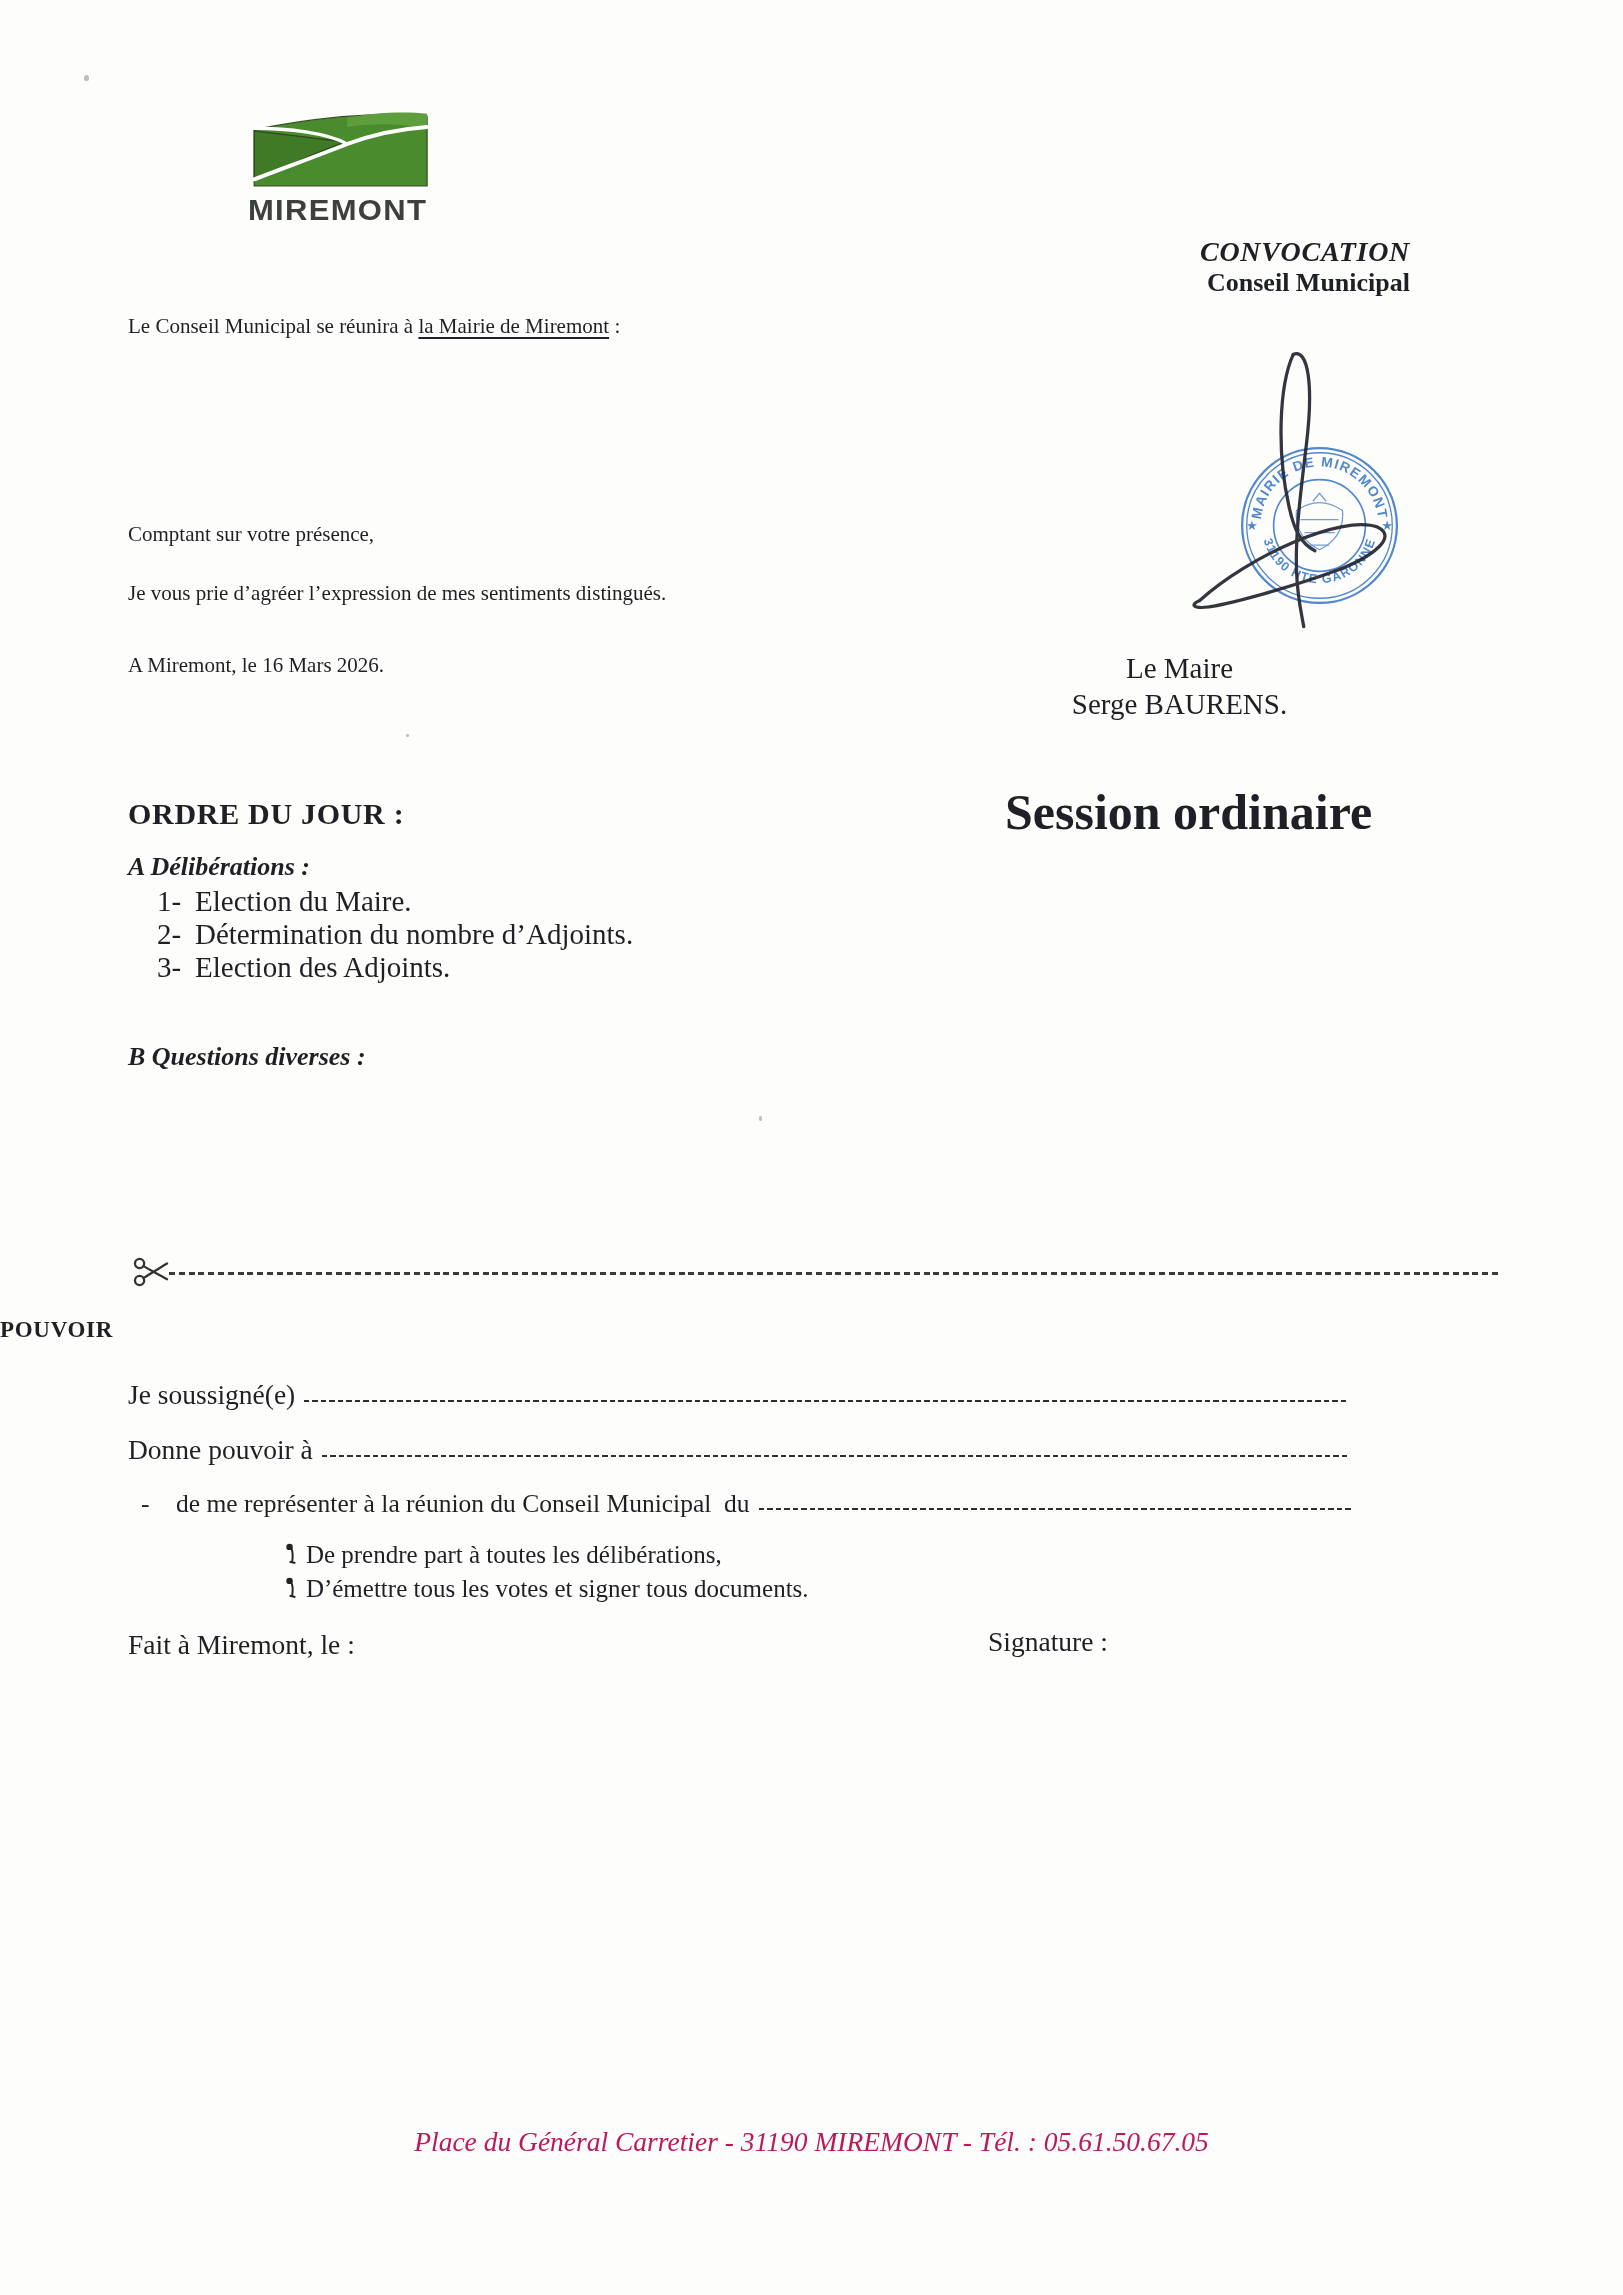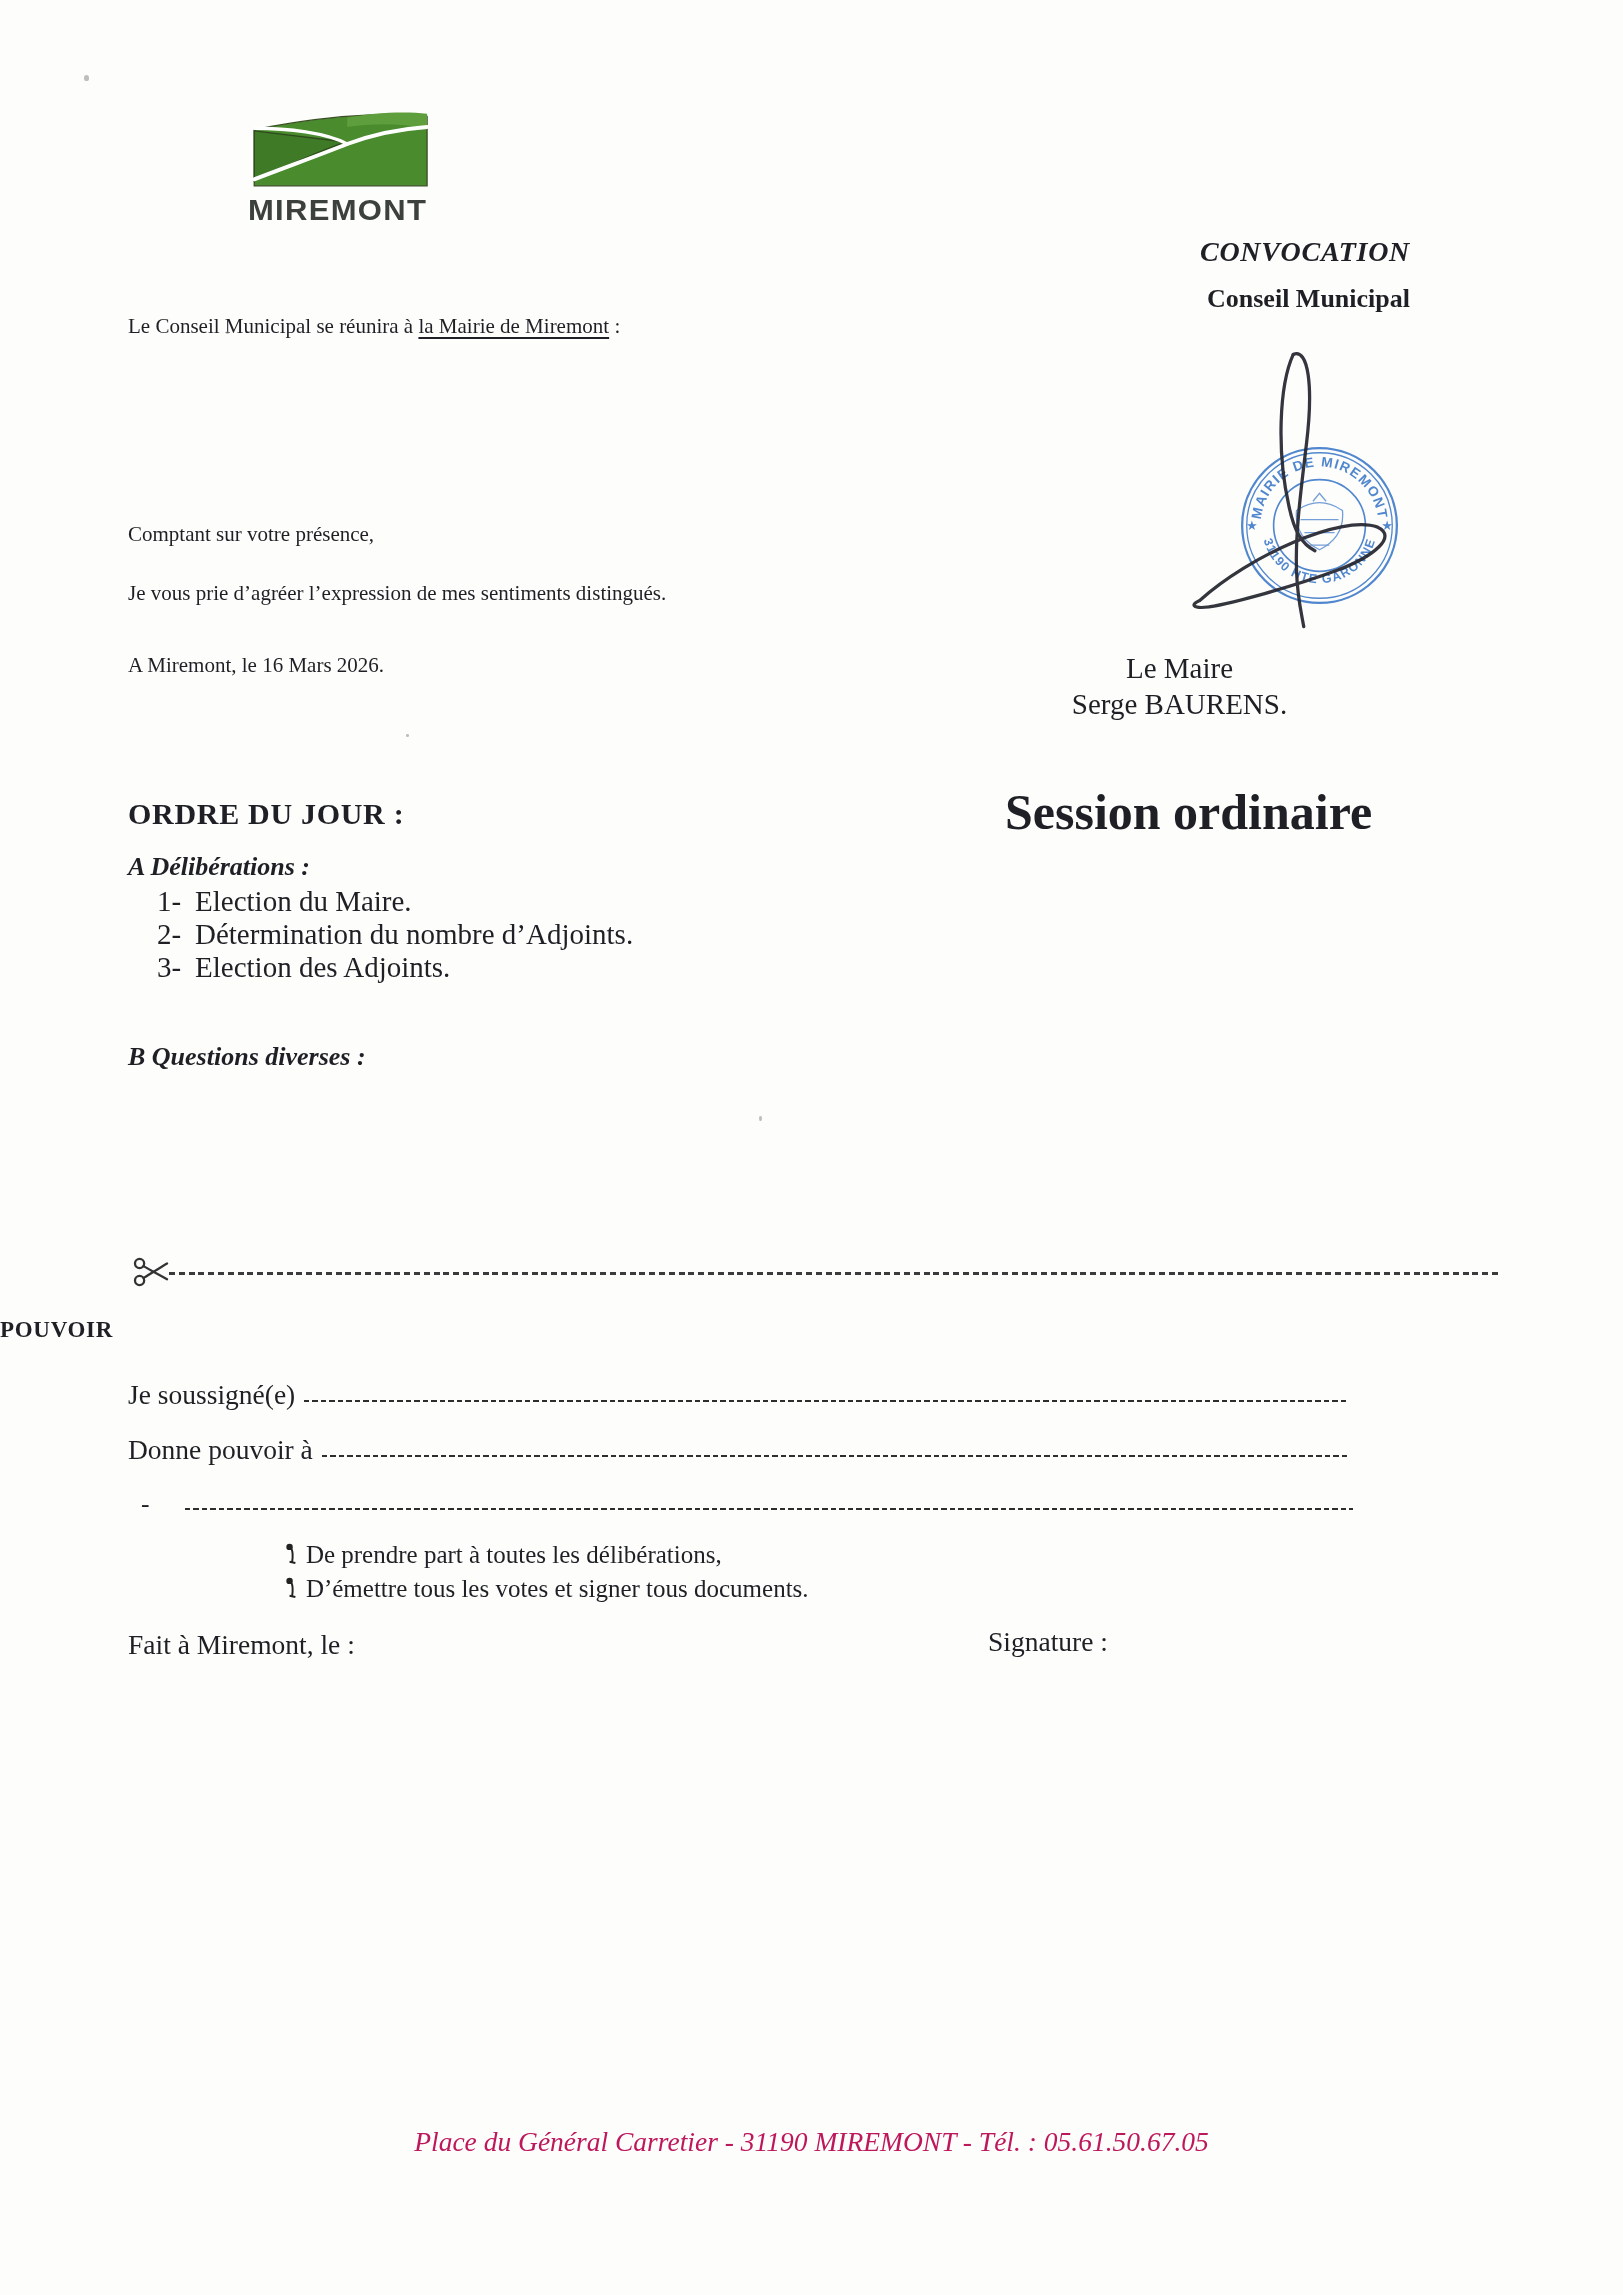--- a/index.html
+++ b/index.html
@@ -13,21 +13,21 @@
   .body-txt{font-size:21px;}
   .center{text-align:center;}
   
   .wordmark{
     font-family:"Liberation Sans","DejaVu Sans",sans-serif;font-weight:bold;
     font-size:31px;letter-spacing:1.3px;color:#3c413e;transform:scaleY(.96);
   }
   
   .convo-wrap{left:1047px;top:236px;width:363px;text-align:right;}
   .convo-title{font-size:28px;font-weight:bold;font-style:italic;letter-spacing:0.7px;}
-  .convo-sub{font-size:26px;font-weight:bold;margin-top:16px;}
+  .convo-sub{font-size:26px;font-weight:bold;margin-top:0;}
   
   .meeting{left:458px;top:390px;width:550px;text-align:center;font-size:30px;font-weight:bold;line-height:37px;}
   
   .ordre{font-size:30px;font-weight:bold;letter-spacing:0.7px;}
   .session{font-size:50px;font-weight:bold;}
   .sect{font-size:26px;font-weight:bold;font-style:italic;}
   .agenda-list{left:157px;top:885px;font-size:29px;line-height:33px;}
   .agenda-row{display:flex;}
   .agenda-num{width:38px;}
   
@@ -149,20 +149,21 @@
   <span class="dots"></span>
 </div>
 
 <div class="fill-line" style="left:128px;top:1435px;width:1221px">
   <span class="lbl">Donne pouvoir à</span>
   <span class="dots"></span>
 </div>
 
 <div class="fill-line" style="left:141px;top:1490px;width:1212px;font-size:25.5px">
   <span class="lbl dashcol">-</span>
+  <span class="lbl">de me représenter à la réunion du Conseil Municipal&nbsp; du</span>
   <span class="dots"></span>
 </div>
 
 <div class="abs bullets">
   <div class="bullet-row">
     <svg class="pin" width="13" height="22" viewBox="0 0 20 34">
       <circle cx="7" cy="6" r="5" fill="#222"></circle>
       <path d="M10 9 C13 15 12 22 11 29" stroke="#222" stroke-width="3" fill="none"></path>
       <path d="M7 29 L16 31" stroke="#222" stroke-width="3"></path>
     </svg>

